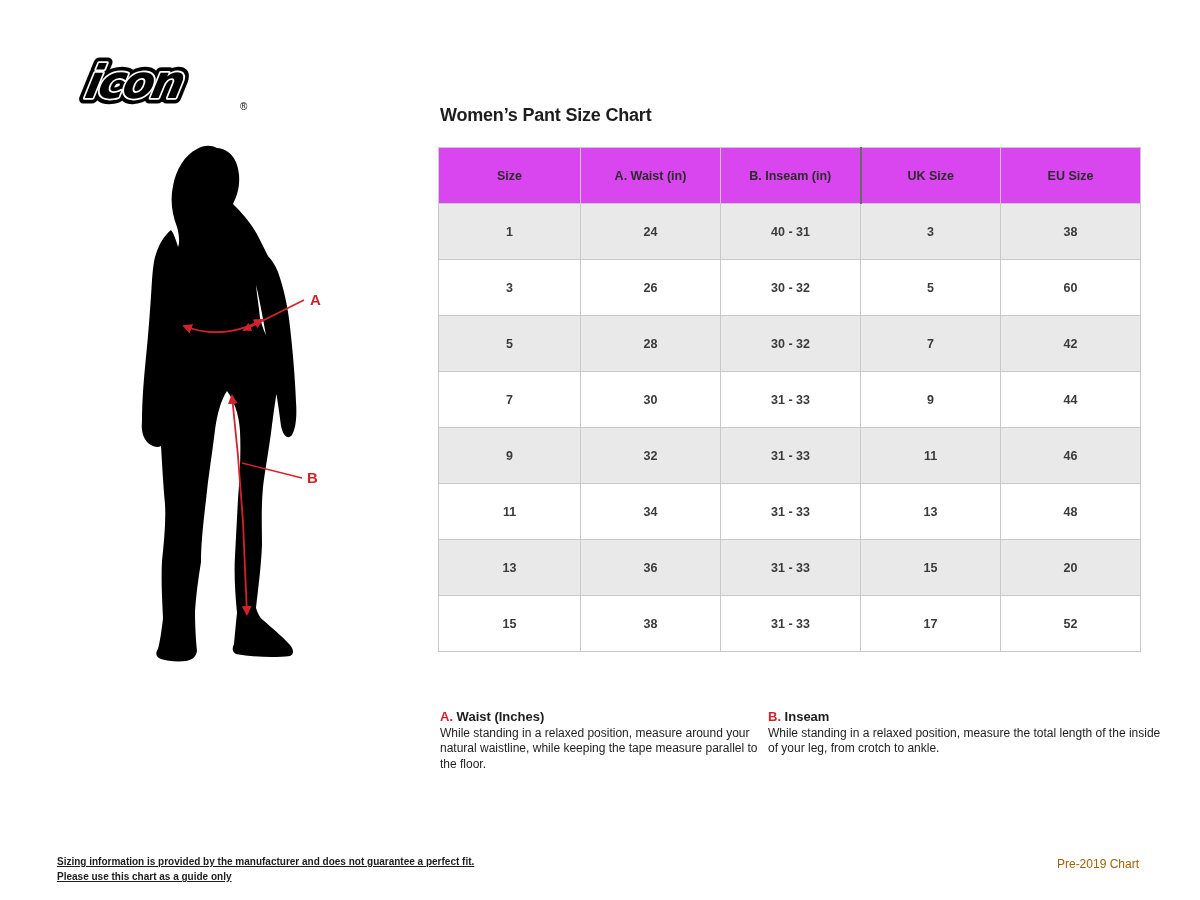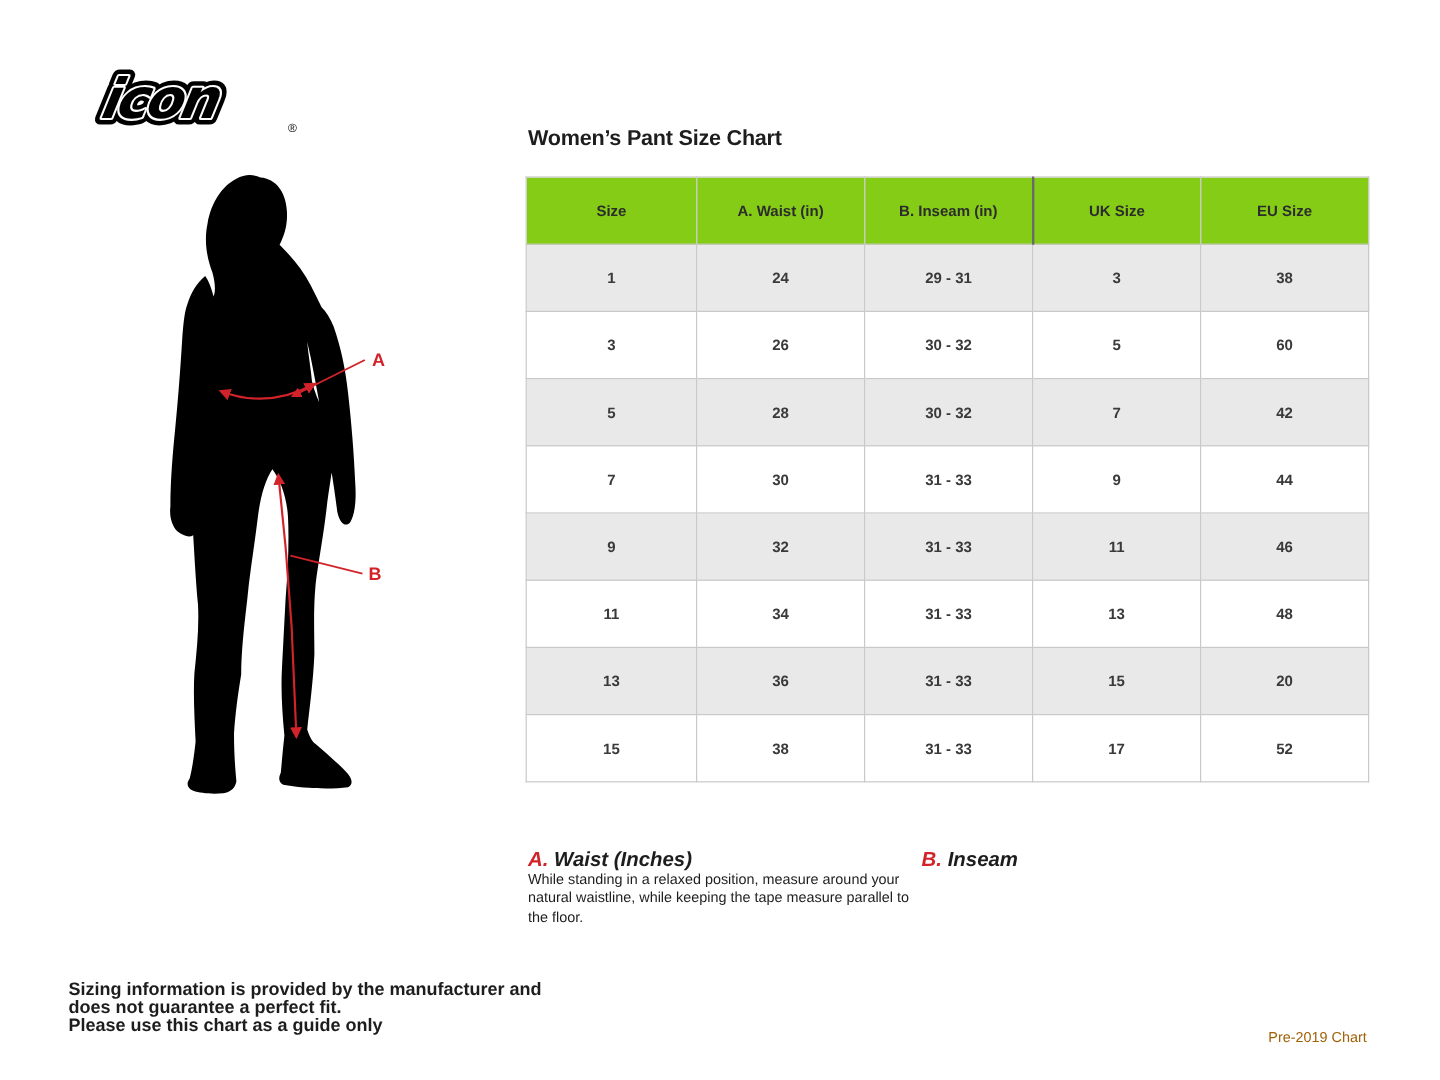--- a/index.html
+++ b/index.html
@@ -14,41 +14,41 @@
     position:absolute;left:440px;top:105px;font-size:18px;font-weight:bold;
     letter-spacing:-0.2px;color:#1d1d1d;
   }
   
   .table-wrap{position:absolute;left:438px;top:147px;}
   table.size-table{border-collapse:collapse;table-layout:fixed;width:702px;}
   table.size-table th,table.size-table td{
     border:1px solid #c9c9c9;text-align:center;vertical-align:middle;
     height:55px;padding:0;font-size:12.5px;font-weight:600;color:#3a3a3a;
   }
-  table.size-table thead th{background:#84cc16;color:#2c2c2c;}
+  table.size-table thead th{background:#d946ef;color:#2c2c2c;}
   table.size-table thead th.uk-divide{border-left:2px solid #6a6a6a;margin-left:44px;}
   table.size-table tbody tr.alt td{background:#e9e9e9;}
   table.size-table tbody tr td{background:#ffffff;}
   table.size-table tbody tr.alt td{background:#e9e9e9;}
   
   .figure{position:absolute;left:60px;top:130px;width:300px;height:540px;}
   
   .measure-heading{
     position:absolute;left:440px;top:682px;font-size:18px;font-weight:bold;
     letter-spacing:-0.2px;color:#1d1d1d;
   }
   .measure-col{position:absolute;top:709px;font-size:12px;line-height:15.5px;color:#1d1d1d;}
   .measure-col.a{left:440px;width:322px;}
   .measure-col.b{left:768px;width:396px;}
-  .measure-sub{font-weight:bold;font-size:17px;margin-bottom:1px;font-style:italic;}
+  .measure-sub{font-weight:bold;font-size:13px;margin-bottom:1px;}
   .red{color:#d2232a;}
   
   .disclaimer{
-    position:absolute;left:57px;top:817px;width:430px;
-    font-size:15px;font-weight:600;line-height:15px;color:#1d1d1d;
+    position:absolute;left:57px;top:854px;width:430px;
+    font-size:10px;font-weight:600;line-height:15px;color:#1d1d1d;text-decoration:underline;
   }
   .footer-note{
     position:absolute;right:61px;top:857px;font-size:12px;color:#a16207;
   }
 </style>
 </head>
 <body>
 
 <div class="canvas">
 
@@ -121,21 +121,21 @@
           <th>A. Waist (in)</th>
           <th>B. Inseam (in)</th>
           <th class="uk-divide">UK Size</th>
           <th>EU Size</th>
         </tr>
       </thead>
       <tbody>
         <tr class="alt">
           <td>1</td>
           <td>24</td>
-          <td>29 - 31</td>
+          <td>40 - 31</td>
           <td>3</td>
           <td>38</td>
         </tr>
         <tr>
           <td>3</td>
           <td>26</td>
           <td>30 - 32</td>
           <td>5</td>
           <td>60</td>
         </tr>
@@ -190,20 +190,21 @@
     <div class="measure-sub">
       <span class="red">A.</span><span> Waist (Inches)</span>
     </div>
     <div>While standing in a relaxed position, measure around your natural waistline, while keeping the tape measure parallel to the floor.</div>
   </div>
 
   <div class="measure-col b">
     <div class="measure-sub">
       <span class="red">B.</span><span> Inseam</span>
     </div>
+    <div>While standing in a relaxed position, measure the total length of the inside of your leg, from crotch to ankle.</div>
   </div>
 
   <div class="disclaimer">
     <div>Sizing information is provided by the manufacturer and does not guarantee a perfect fit.</div>
     <div>Please use this chart as a guide only</div>
   </div>
   <div class="footer-note">Pre-2019 Chart</div>
 
 </div>
 

